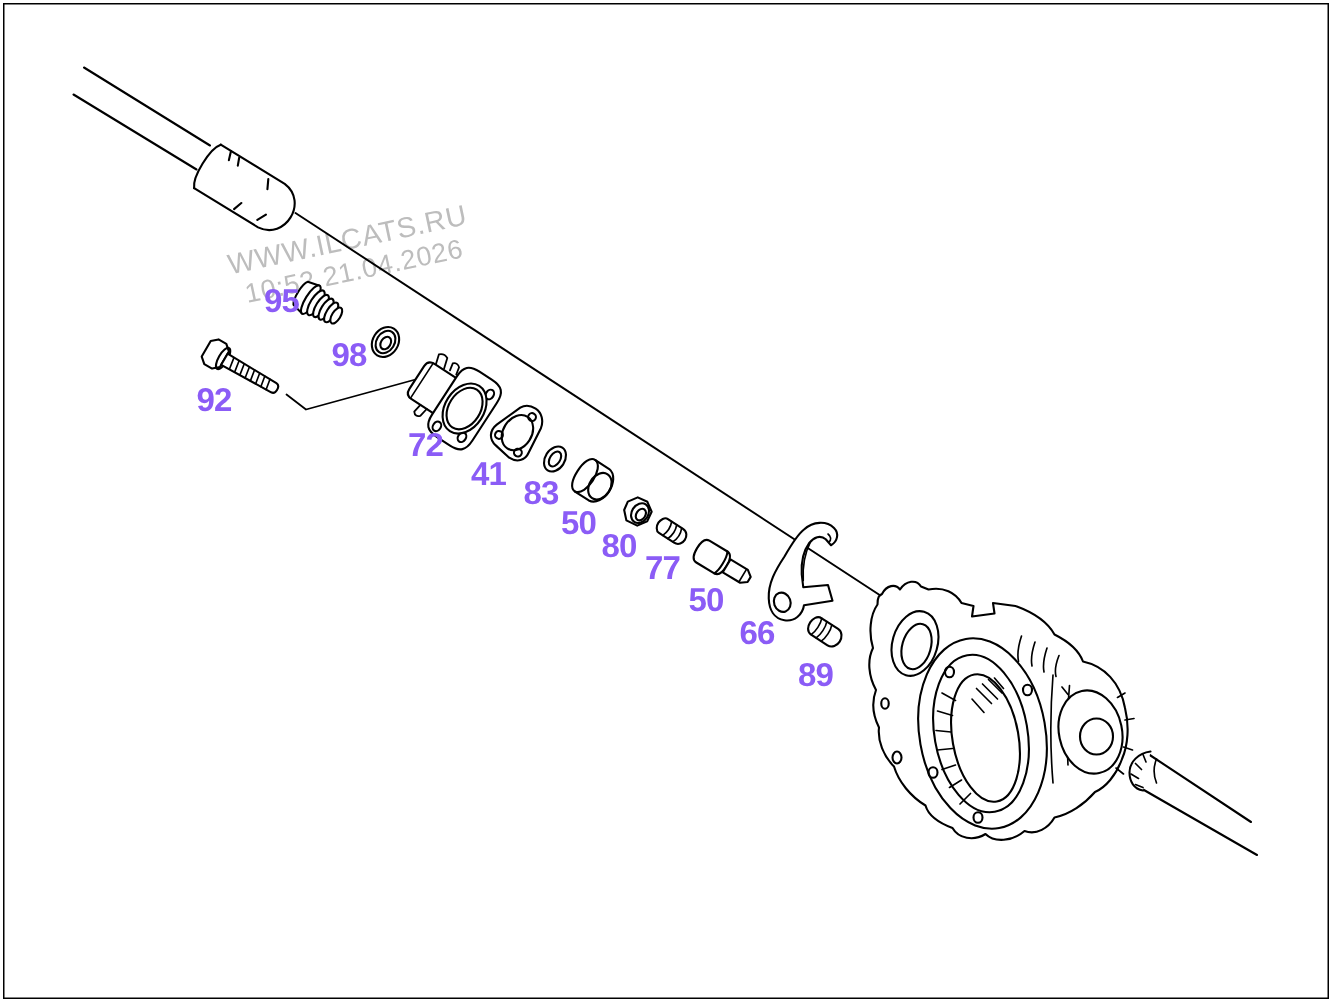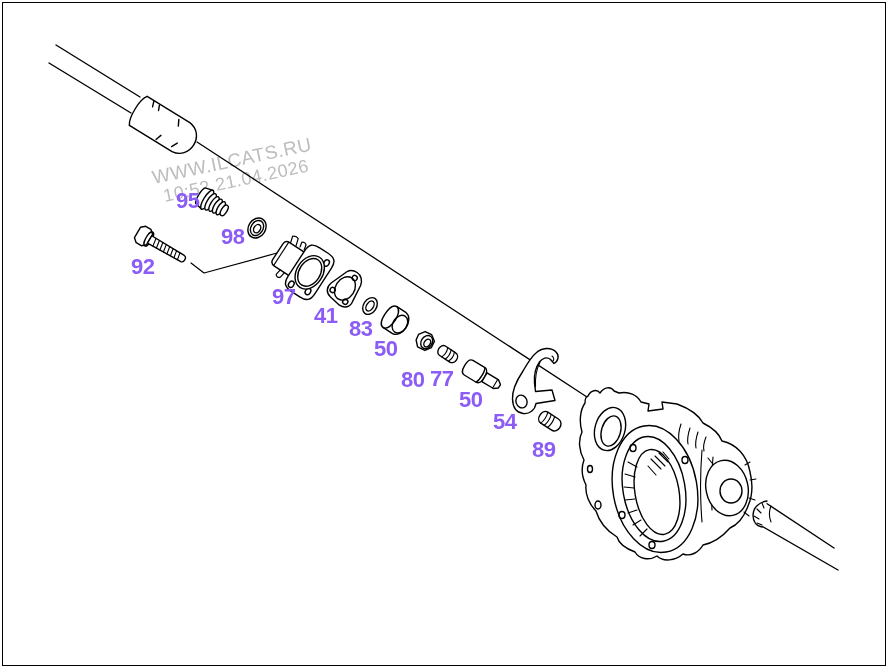--- a/index.html
+++ b/index.html
@@ -40,21 +40,21 @@
     white-space:nowrap;
   }
   
   .lbl-95{left:176px;top:188px;}
   .lbl-98{left:221px;top:224px;}
   .lbl-92{left:131px;top:254px;}
   .lbl-65{left:272px;top:284px;}
   .lbl-68{left:314px;top:303px;}
   .lbl-74{left:349px;top:316px;}
   .lbl-71{left:374px;top:336px;}
-  .lbl-80{left:401px;top:367px;}
+  .lbl-80{left:401px;top:351px;}
   .lbl-77{left:430px;top:366px;}
   .lbl-83{left:459px;top:387px;}
   .lbl-86{left:493px;top:409px;}
   .lbl-89{left:532px;top:437px;}
 </style>
 </head>
 <body>
 
 <div class="canvas">
 
@@ -189,24 +189,24 @@
       <line x1="766" y1="503" x2="834" y2="548"></line>
       <line x1="758" y1="524" x2="838" y2="570"></line>
       <path d="M 767,501 C 759,502 753,508 753,515 C 753,521 756,526 762,527" fill="#fff"></path>
       <path d="M 762,503 l 2,5 M 757,509 l 4,4 M 754,516 l 5,3 M 757,523 l 5,2 M 771,506 C 769,511 769,517 771,522" stroke-width="1.1"></path>
     </g>
   </svg>
 
   <div class="part-label lbl-95">95</div>
   <div class="part-label lbl-98">98</div>
   <div class="part-label lbl-92">92</div>
-  <div class="part-label lbl-65">97</div>
+  <div class="part-label lbl-65">72</div>
   <div class="part-label lbl-68">41</div>
   <div class="part-label lbl-74">83</div>
   <div class="part-label lbl-71">50</div>
   <div class="part-label lbl-80">80</div>
   <div class="part-label lbl-77">77</div>
   <div class="part-label lbl-83">50</div>
-  <div class="part-label lbl-86">54</div>
+  <div class="part-label lbl-86">66</div>
   <div class="part-label lbl-89">89</div>
 
   <div class="frame"></div>
 </div>
 
 </body></html>

